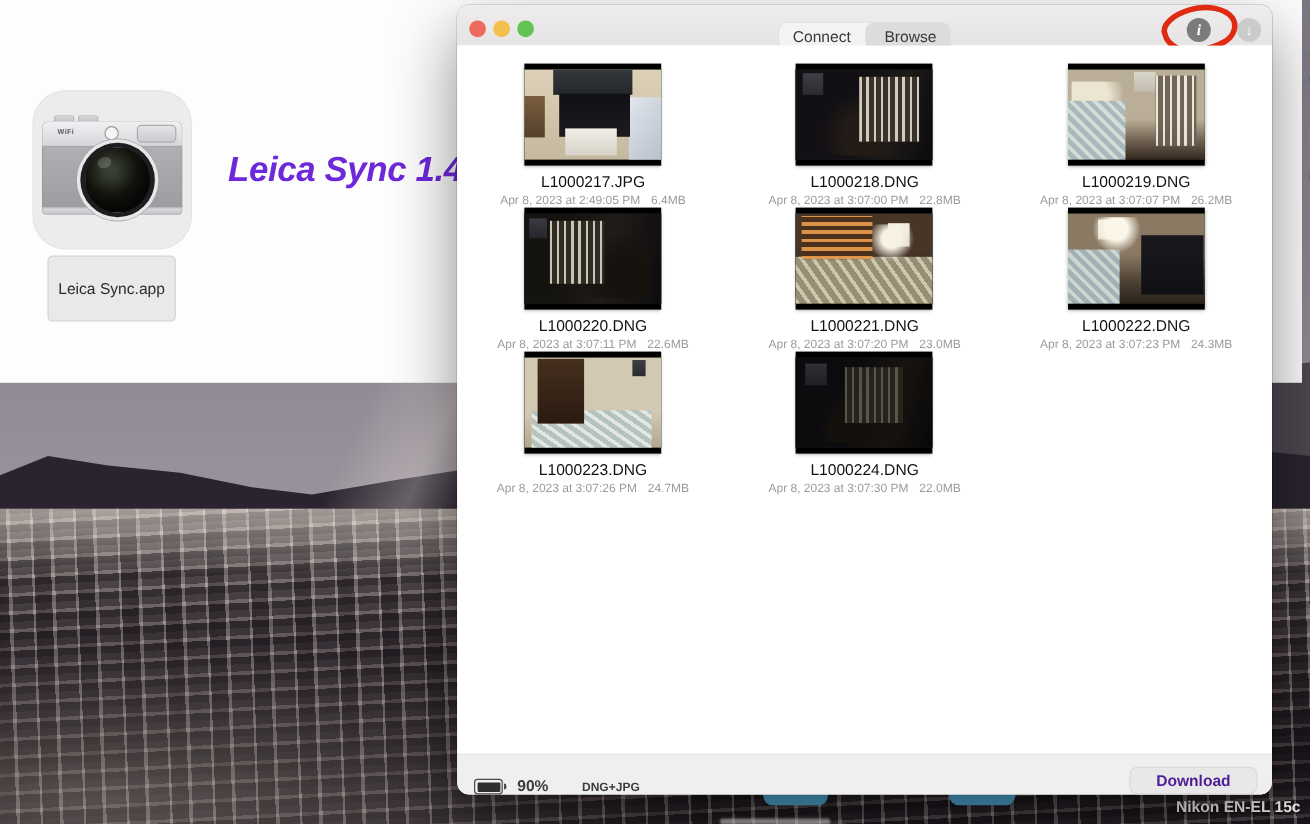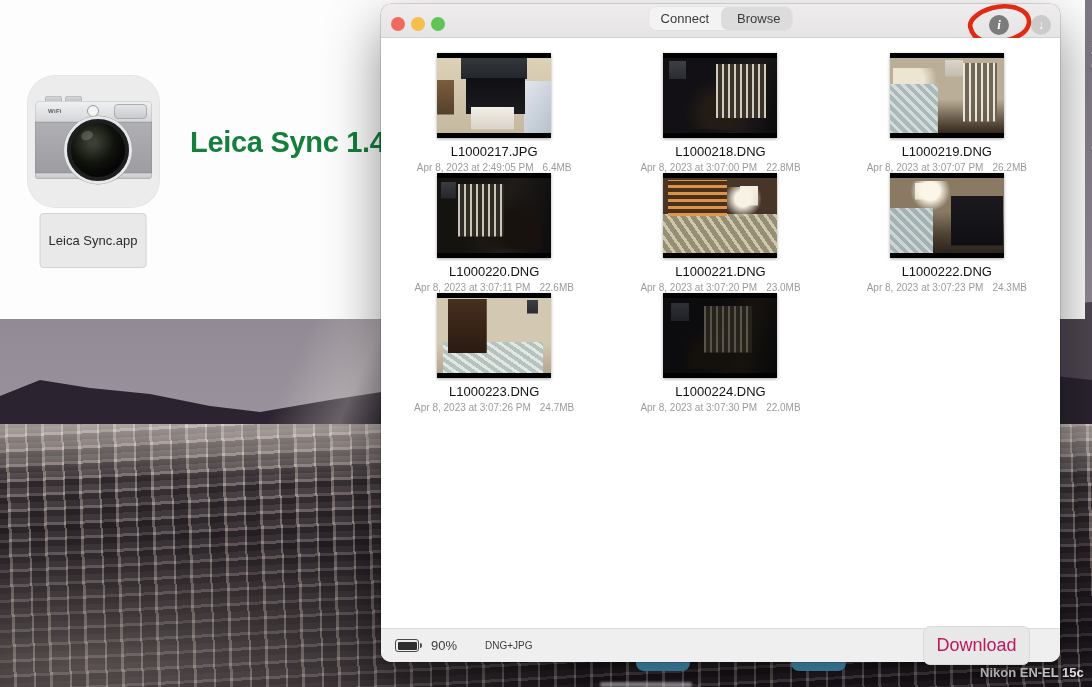--- a/index.html
+++ b/index.html
@@ -45,42 +45,42 @@
   .cam .base{position:absolute;left:0;top:72px;width:100%;height:6px;border-radius:0 0 4px 4px;
     background:linear-gradient(#dcdee1,#bfc1c4);box-shadow:inset 0 0 0 .5px #a5a5a5;}
   .cam .lens{position:absolute;left:32px;top:18px;width:54px;height:54px;border-radius:50%;
     background:radial-gradient(circle at 40% 35%,#3a3f34 8%,#10130c 45%,#060606 70%);
     border:4px solid #1e1e20;box-shadow:0 0 0 3px #e6e7e9,0 0 0 3.5px #9f9f9f;}
   .cam .lens::after{content:"";position:absolute;left:10px;top:8px;width:12px;height:9px;border-radius:50%;
     background:rgba(255,255,255,.18);transform:rotate(-20deg);}
   .app-file-label{position:absolute;left:93px;top:213px;transform:translateX(-50%);
     background:#e9e9e9;border:1px solid #d2d2d2;border-radius:4px;padding:19px 8px;
     font-size:13px;color:#2c2c2c;white-space:nowrap;}
-  .app-version-title{position:absolute;left:190px;top:126px;font-size:29px;font-weight:700;color:#15803d;letter-spacing:-.3px;}
+  .app-version-title{position:absolute;left:190px;top:126px;font-size:29px;font-weight:700;color:#6d28d9;letter-spacing:-.3px;font-style:italic;}
   
   .frag{position:absolute;left:1091px;color:#fff;font-size:15px;font-weight:700;z-index:1;
     text-shadow:0 1px 2px rgba(0,0,0,.5);}
   .frag.f0{top:40px;} .frag.f1{top:56px;} .frag.f2{top:138px;}
   
   .bg-btn{position:absolute;top:655px;height:16px;border-radius:8px;background:#4ba1ca;z-index:2;}
   .bg-btn.b1{left:636px;width:54px;} .bg-btn.b2{left:791px;width:55px;}
   .wallpaper-caption{position:absolute;left:980px;top:665px;z-index:2;
     font-size:13px;font-weight:700;color:rgba(255,255,255,.95);text-shadow:0 1px 2px rgba(0,0,0,.65);white-space:nowrap;}
   .clipped-frag{position:absolute;left:600px;top:682px;width:92px;height:5px;z-index:2;border-radius:2px;
     background:rgba(255,255,255,.55);filter:blur(1px);}
   
   .window{position:absolute;left:381px;top:4px;width:679px;height:658px;z-index:3;
     border-radius:10px;background:#fff;
     box-shadow:0 22px 55px rgba(0,0,0,.45),0 0 0 .5px rgba(0,0,0,.25);}
   .titlebar{position:absolute;left:0;top:0;right:0;height:33px;
     background:linear-gradient(#eeecec,#e6e4e4);border-bottom:1px solid #d2d0d0;
     border-radius:10px 10px 0 0;}
   .tl{position:absolute;top:13px;width:14px;height:14px;border-radius:50%;}
   .tl.close{left:10px;background:#ee6a5e;} .tl.min{left:30px;background:#f5bf4f;} .tl.max{left:50px;background:#62c454;}
-  .segmented{position:absolute;left:50%;top:3px;transform:translateX(-50%);
+  .segmented{position:absolute;left:50%;top:15px;transform:translateX(-50%);
     display:flex;background:#f4f3f3;border-radius:7px;box-shadow:0 0 0 .5px rgba(0,0,0,.06);}
   .segment{padding:3px 12px;font-size:13px;color:#3a3a3a;border-radius:7px;line-height:17px;}
   .segment.selected{background:#dddcdc;padding-left:16px;}
   .tb-icon{position:absolute;top:11px;width:20px;height:20px;border-radius:50%;
     color:#fff;display:flex;align-items:center;justify-content:center;}
   .info-btn{left:608px;background:#7b7b7b;font-size:13px;font-weight:700;font-family:"Liberation Serif","DejaVu Serif",serif;font-style:italic;}
   .dl-top-btn{left:650px;background:#cbcbcb;font-size:12px;font-weight:700;}
   .annotation{position:absolute;left:577px;top:-2px;width:78px;height:46px;overflow:visible;pointer-events:none;}
   
   .content{position:absolute;left:0;top:34px;right:0;bottom:34px;background:#fff;overflow:hidden;}
@@ -150,28 +150,28 @@
     background-position:88% 30%,52% 4%,0% 100%,6% 28%,100% 100%,0 0;background-repeat:no-repeat;}
   .scene-dark-blinds-center .photo{background-image:
     repeating-linear-gradient(90deg,rgba(218,209,188,.92) 0 2px,rgba(52,46,38,.95) 2px 6px),
     linear-gradient(#43454c,#2e3037),radial-gradient(ellipse at 55% 70%,#191410 35%,rgba(0,0,0,0) 70%),
     linear-gradient(100deg,#100e11 35%,#1c1814 65%,#0a090b);
     background-size:34% 66%,15% 26%,50% 60%,100% 100%;
     background-position:42% 22%,8% 10%,55% 85%,0 0;background-repeat:no-repeat;}
   
   .statusbar{position:absolute;left:0;bottom:0;right:0;height:34px;background:#efefef;
     border-top:1px solid #dcdcdc;border-radius:0 0 10px 10px;
-    display:flex;align-items:center;padding:0 30px 0 14px;box-sizing:border-box;}
+    display:flex;align-items:flex-end;padding:0 12px 0 14px;box-sizing:border-box;font-weight:bold;}
   .battery{position:relative;width:24px;height:13px;border:1.5px solid #4a4a4a;border-radius:3px;box-sizing:border-box;}
   .battery::before{content:"";position:absolute;left:1.5px;top:1.5px;bottom:1.5px;width:88%;background:#2f2f2f;border-radius:1px;}
   .battery::after{content:"";position:absolute;right:-4px;top:3px;width:2.5px;height:5px;background:#4a4a4a;border-radius:0 2px 2px 0;}
   .battery-pct{margin-left:12px;font-size:13px;color:#3c3c3c;}
   .format{margin-left:28px;font-size:10px;color:#3c3c3c;}
-  .dl-btn{margin-left:auto;width:107px;height:39px;border-radius:7px;background:#e8e8e8;
-    border:1px solid #dadada;box-sizing:border-box;color:#be185d;font-size:18px;
+  .dl-btn{margin-left:auto;width:107px;height:23px;border-radius:7px;background:#e8e8e8;
+    border:1px solid #dadada;box-sizing:border-box;color:#4c1d95;font-size:13px;
     display:flex;align-items:center;justify-content:center;}
 </style>
 </head>
 <body>
 
 <div class="wallpaper">
   <div class="sky"></div>
   <svg class="mountains" viewBox="0 0 1092 132" preserveAspectRatio="none">
     <path fill="#2b2430" d="M0,96 L40,80 L90,88 L150,94 L210,106 L260,112 L330,100 L420,86 L520,70 L640,52 L780,34 L900,20 L1000,10 L1092,2 L1092,132 L0,132 Z"></path>
     <path fill="rgba(236,226,230,0.18)" d="M640,52 L780,34 L900,20 L1000,10 L1092,2 L1092,80 L900,60 Z"></path>

